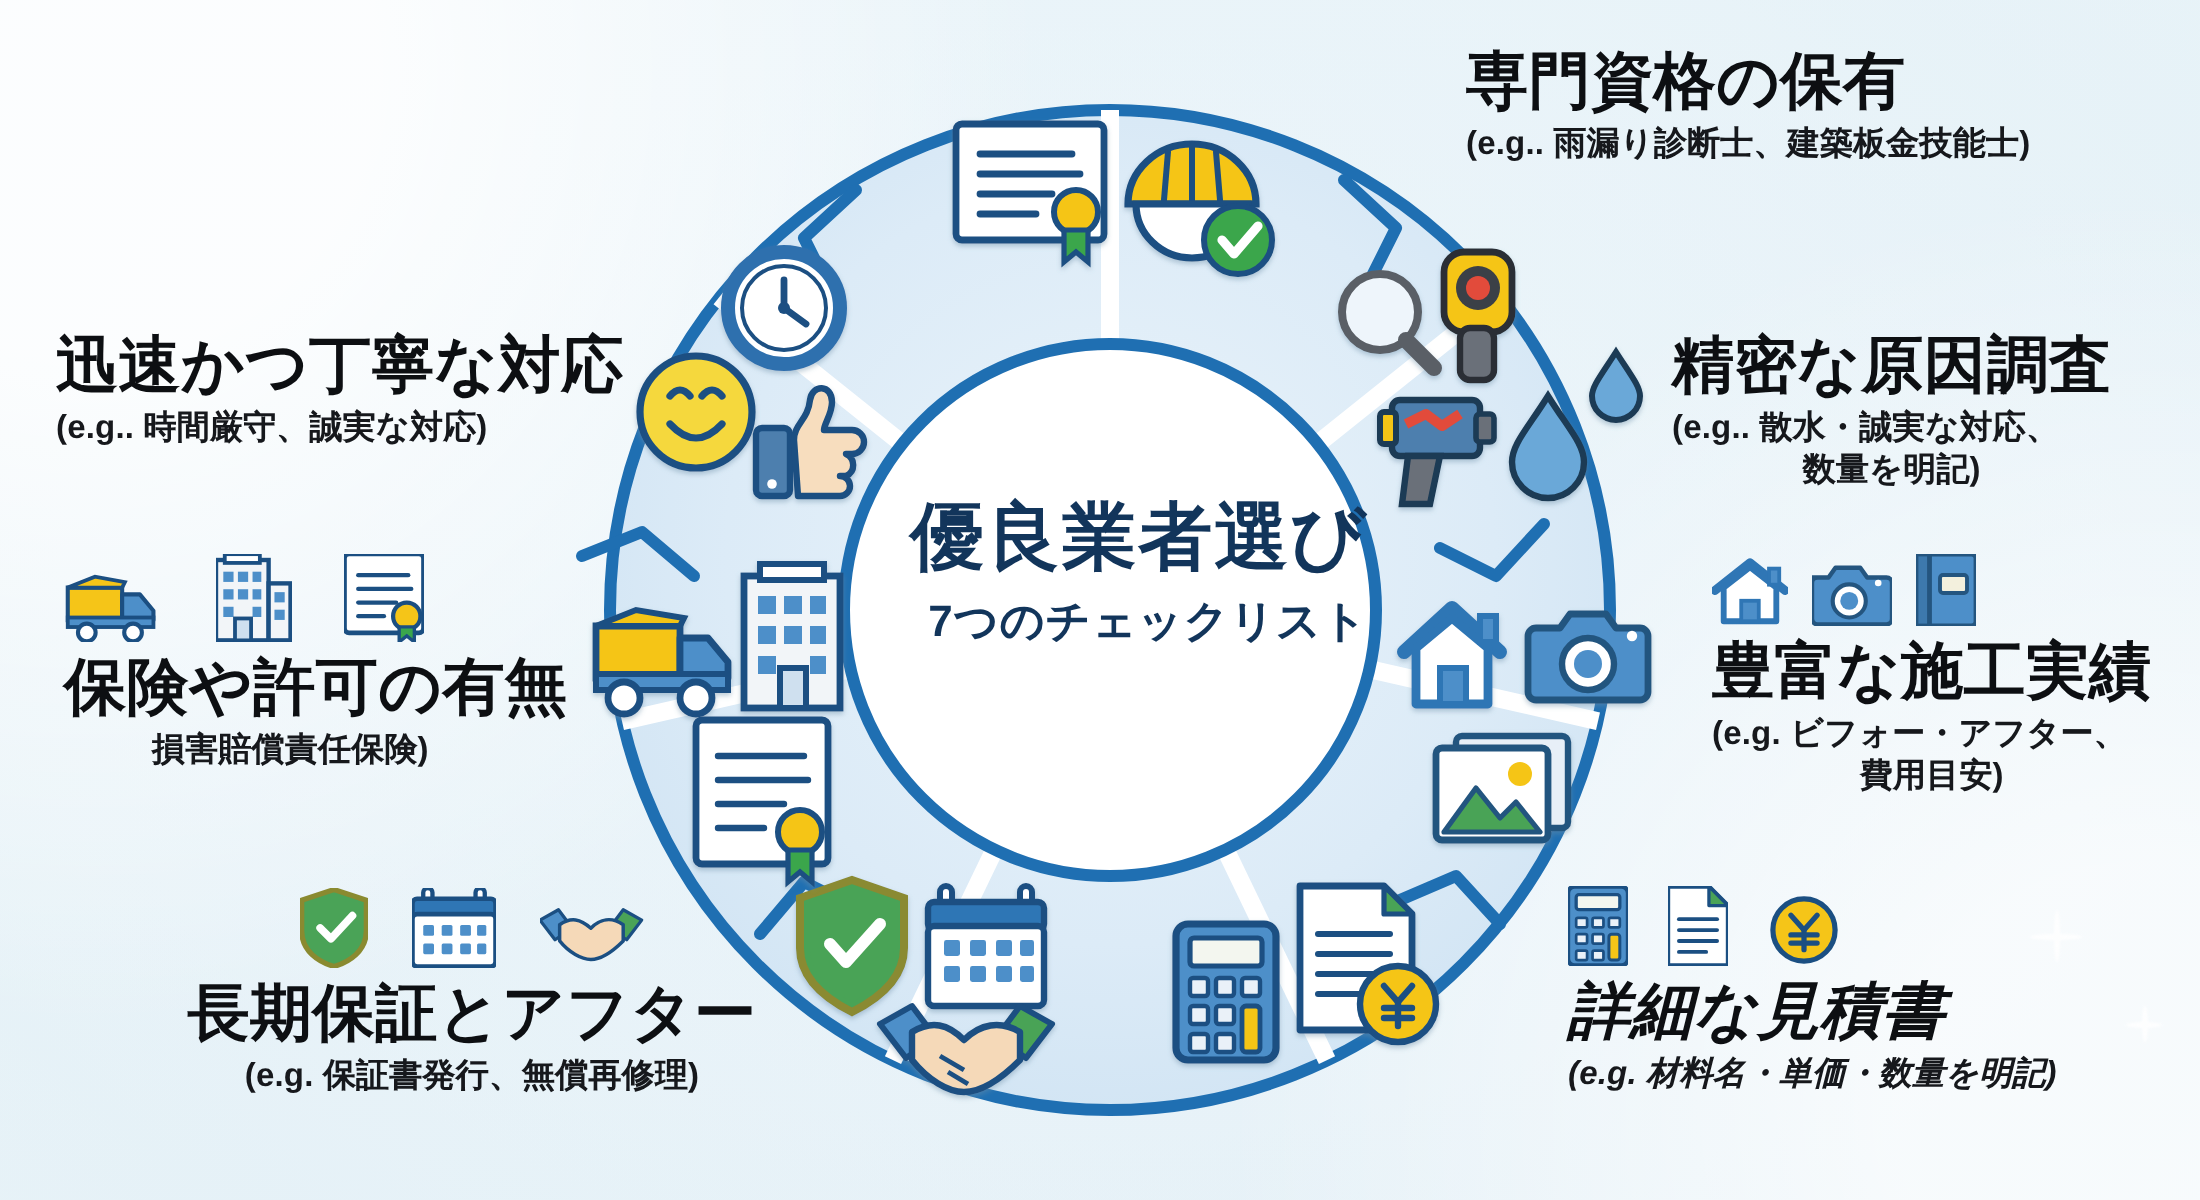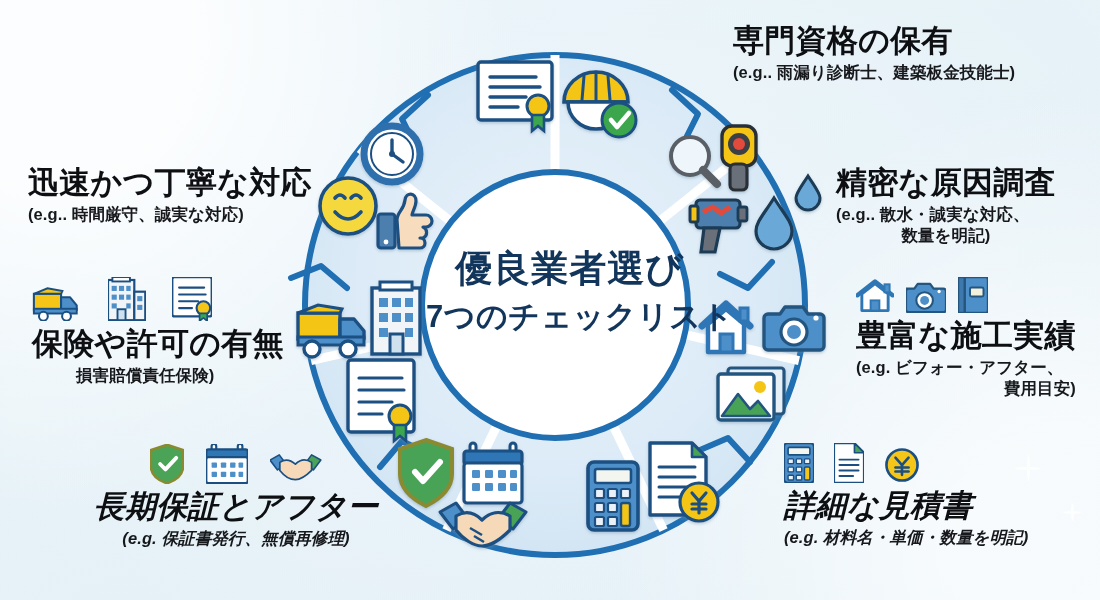--- a/index.html
+++ b/index.html
@@ -34,21 +34,21 @@
   
   .center-wrap{
     position:absolute;left:426px;top:250px;width:258px;text-align:right;
     pointer-events:none;
   }
   .center-title{
     font-size:37px;font-weight:700;color:#12355b;letter-spacing:1px;
     line-height:1.05;white-space:nowrap;
   }
   .center-sub{
-    margin-top:7px;font-size:31px;font-weight:700;color:#12355b;
+    margin-top:7px;font-size:22px;font-weight:700;color:#12355b;
     letter-spacing:.5px;white-space:nowrap;
   }
 
   
   .label{position:absolute;color:#111316;}
   .label .ttl{font-weight:700;font-size:31px;line-height:1.12;color:#0d0f12;
      letter-spacing:.3px;white-space:nowrap;}
   .label .eg{font-weight:700;font-size:16.5px;line-height:1.3;color:#16181c;
      margin-top:3px;letter-spacing:.1px;}
   .label .eg div{white-space:nowrap;}
@@ -369,21 +369,21 @@
 
       <svg width="30" height="36" viewBox="0 0 40 48">
         <rect x="0" y="0" width="40" height="48" rx="3" fill="#4d8fc9" stroke="#24557f" stroke-width="3.2"></rect>
         <rect x="0" y="0" width="9" height="48" fill="#3d79ad" stroke="#24557f" stroke-width="3.2"></rect>
         <rect x="16" y="14" width="18" height="12" rx="2" fill="#f3f0dd" stroke="#24557f" stroke-width="2.6"></rect>
       </svg>
     </div>
     <div class="ttl">豊富な施工実績</div>
     <div class="eg">
       <div>(e.g. ビフォー・アフター、</div>
-      <div style="text-align:right;">費用目安)</div>
+      <div style="text-align:center;">費用目安)</div>
     </div>
   </div>
 
   <div class="label right" style="left:784px;top:443px;font-style:italic;">
     <div class="icon-row right" style="margin-bottom:6px;gap:20px;">
 
       <svg width="30" height="40" viewBox="0 0 44 58">
         <rect x="0" y="0" width="44" height="58" rx="5" fill="#4d8fc9" stroke="#1b4f82" stroke-width="3.2"></rect>
         <rect x="6" y="6" width="32" height="11" rx="2" fill="#f3f6ef" stroke="#1b4f82" stroke-width="2.4"></rect>
         <g fill="#eaf1f8" stroke="#1b4f82" stroke-width="2">
@@ -418,21 +418,21 @@
             <line x1="14" y1="30" x2="30" y2="30"></line>
         </g>
       </svg>
     </div>
     <div class="ttl">詳細な見積書</div>
     <div class="eg">
       <div>(e.g. 材料名・単価・数量を明記)</div>
     </div>
   </div>
 
-  <div class="label ctr" style="left:86px;top:444px;width:300px;font-style:italic;">
+  <div class="label ctr" style="left:86px;top:444px;width:300px;">
     <div class="icon-row ctr" style="margin-bottom:6px;gap:22px;">
 
       <svg width="34" height="40" viewBox="0 0 44 52">
         <path d="M22,1 L43,8 V28 C43,41 32,48 22,51 C12,48 1,41 1,28 V8z" fill="#4aa357" stroke="#8a8a30" stroke-width="3.4"></path>
         <path d="M13,26 l7,7 l14,-15" fill="none" stroke="#ffffff" stroke-width="5" stroke-linecap="round" stroke-linejoin="round"></path>
       </svg>
 
       <svg width="42" height="40" viewBox="0 0 54 52">
         <rect x="7" y="0" width="6" height="12" rx="3" fill="#ffffff" stroke="#1b4f82" stroke-width="2.8"></rect>
         <rect x="41" y="0" width="6" height="12" rx="3" fill="#ffffff" stroke="#1b4f82" stroke-width="2.8"></rect>

